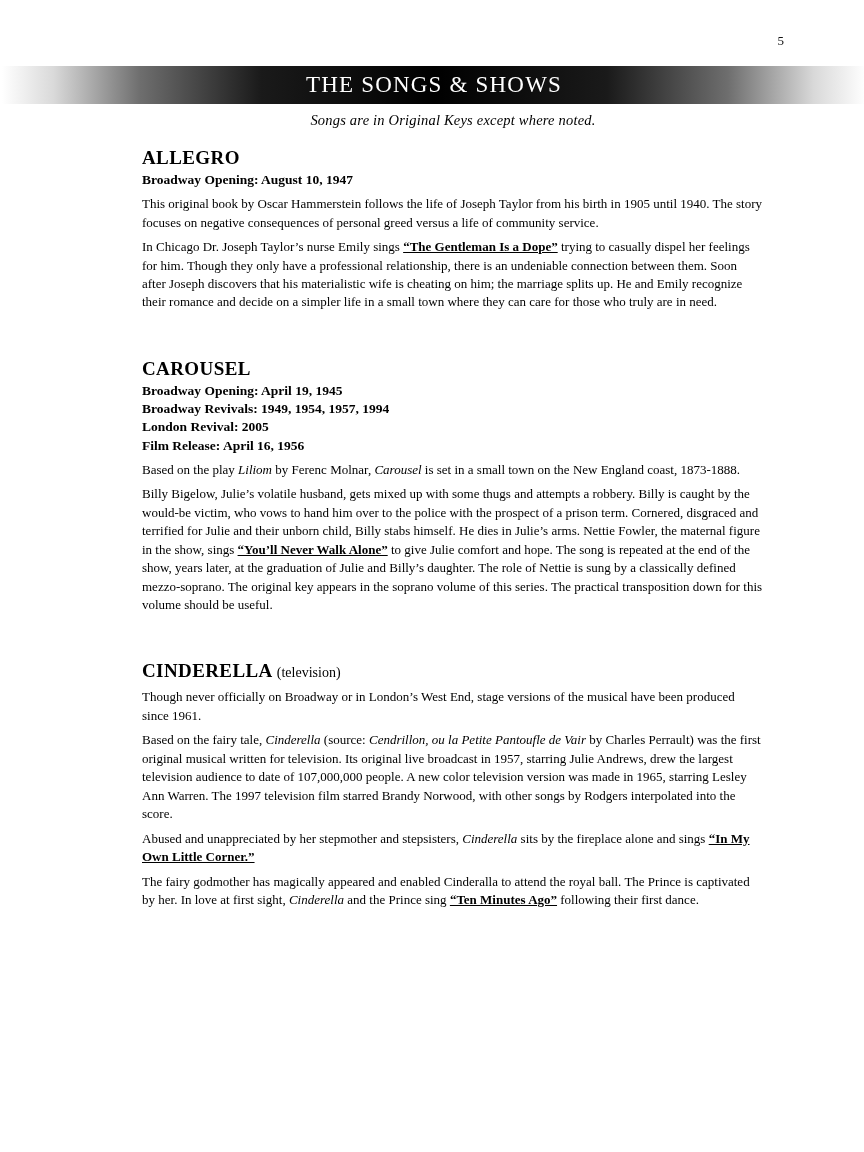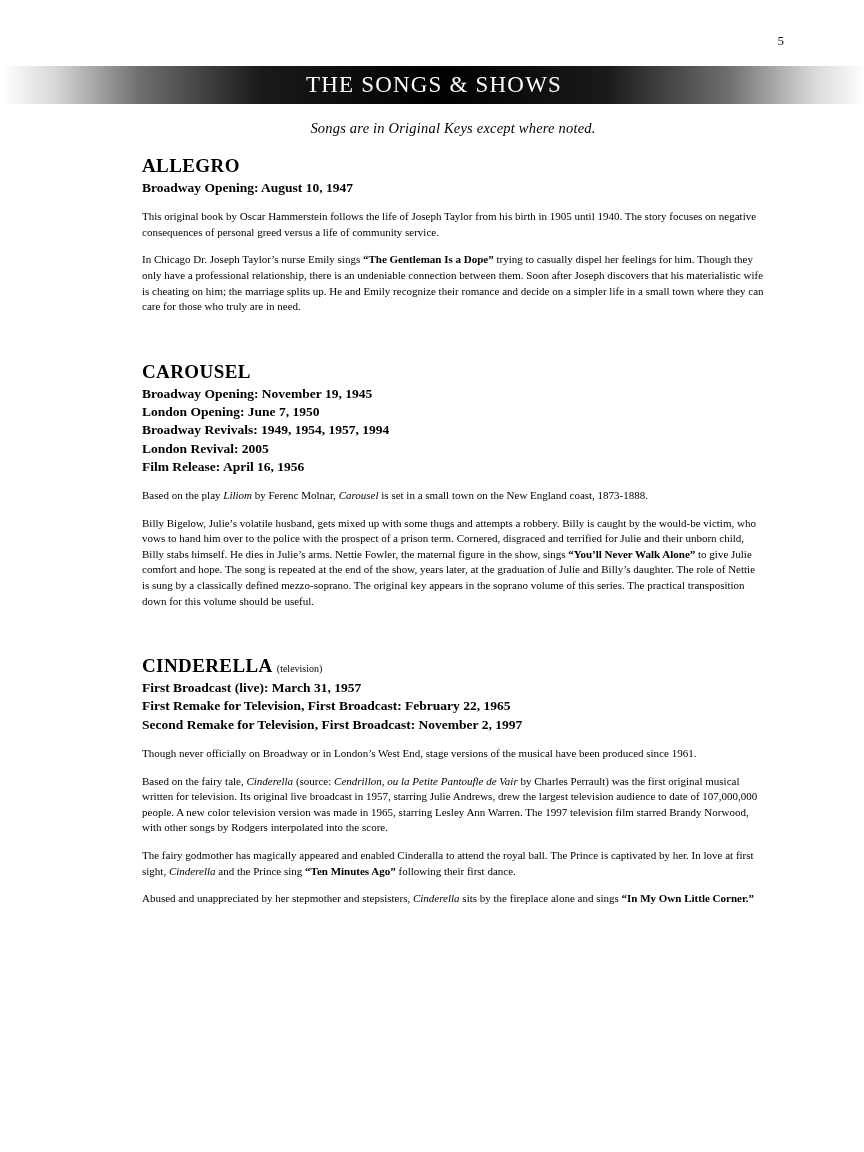--- a/index.html
+++ b/index.html
@@ -50,58 +50,58 @@
   }
   .banner-title {
     color: #ffffff;
     font-size: 23px;
     letter-spacing: 1.2px;
     font-family: "Liberation Serif", serif;
     white-space: nowrap;
   }
   .content {
     position: absolute;
-    top: 120px;
+    top: 112px;
     left: 142px;
     width: 622px;
   }
   .subtitle {
     text-align: center;
     font-style: italic;
     font-size: 14.5px;
     margin: 0 0 18px 0;
     letter-spacing: 0.2px;
   }
   .show {
     margin-bottom: 34px;
   }
   .show-title {
     font-size: 19px;
     font-weight: bold;
     letter-spacing: 0.4px;
     margin: 16px 0 2px 0;
   }
   .show-title .qualifier {
-    font-size: 10px;
+    font-size: 14px;
     font-weight: normal;
     letter-spacing: 0;
   }
   .fact {
     font-size: 13.5px;
     font-weight: bold;
     line-height: 1.35;
     margin: 0;
   }
   .para {
-    font-size: 11px;
+    font-size: 13px;
     line-height: 1.42;
-    margin: 12px 0 0 0;
+    margin: 6px 0 0 0;
     text-align: left;
   }
-  .para b { font-weight: bold; }
+  .para b { font-weight: bold; text-decoration: underline; }
   .para i { }
   .facts-block { margin-top: 2px; }
   .gap-lg { margin-bottom: 46px; }
 </style>
 </head>
 <body>
 
 <div class="page">
 
   <div class="page-number">5</div>
@@ -123,40 +123,34 @@
       </div>
       <p class="para">This original book by Oscar Hammerstein follows the life of Joseph Taylor from his birth in 1905 until 1940. The story focuses on negative consequences of personal greed versus a life of community service.</p>
       <p class="para">In Chicago Dr. Joseph Taylor’s nurse Emily sings <b>“The Gentleman Is a Dope”</b> trying to casually dispel her feelings for him. Though they only have a professional relationship, there is an undeniable connection between them. Soon after Joseph discovers that his materialistic wife is cheating on him; the marriage splits up. He and Emily recognize their romance and decide on a simpler life in a small town where they can care for those who truly are in need.</p>
     </div>
 
     <div class="show gap-lg">
       <h2 class="show-title">
         <span>CAROUSEL</span>
       </h2>
       <div class="facts-block">
-        <p class="fact">Broadway Opening: November 19, 1945</p>
-        <p class="fact">London Opening: June 7, 1950</p>
+        <p class="fact">Broadway Opening: April 19, 1945</p>
         <p class="fact">Broadway Revivals: 1949, 1954, 1957, 1994</p>
         <p class="fact">London Revival: 2005</p>
         <p class="fact">Film Release: April 16, 1956</p>
       </div>
       <p class="para">Based on the play <i>Liliom</i> by Ferenc Molnar, <i>Carousel</i> is set in a small town on the New England coast, 1873-1888.</p>
       <p class="para">Billy Bigelow, Julie’s volatile husband, gets mixed up with some thugs and attempts a robbery. Billy is caught by the would-be victim, who vows to hand him over to the police with the prospect of a prison term. Cornered, disgraced and terrified for Julie and their unborn child, Billy stabs himself. He dies in Julie’s arms. Nettie Fowler, the maternal figure in the show, sings <b>“You’ll Never Walk Alone”</b> to give Julie comfort and hope. The song is repeated at the end of the show, years later, at the graduation of Julie and Billy’s daughter. The role of Nettie is sung by a classically defined mezzo-soprano. The original key appears in the soprano volume of this series. The practical transposition down for this volume should be useful.</p>
     </div>
 
     <div class="show">
       <h2 class="show-title">
         <span>CINDERELLA</span>
         <span class="qualifier">(television)</span>
       </h2>
-      <div class="facts-block">
-        <p class="fact">First Broadcast (live): March 31, 1957</p>
-        <p class="fact">First Remake for Television, First Broadcast: February 22, 1965</p>
-        <p class="fact">Second Remake for Television, First Broadcast: November 2, 1997</p>
-      </div>
       <p class="para">Though never officially on Broadway or in London’s West End, stage versions of the musical have been produced since 1961.</p>
       <p class="para">Based on the fairy tale, <i>Cinderella</i> (source: <i>Cendrillon, ou la Petite Pantoufle de Vair</i> by Charles Perrault) was the first original musical written for television. Its original live broadcast in 1957, starring Julie Andrews, drew the largest television audience to date of 107,000,000 people. A new color television version was made in 1965, starring Lesley Ann Warren. The 1997 television film starred Brandy Norwood, with other songs by Rodgers interpolated into the score.</p>
+      <p class="para">Abused and unappreciated by her stepmother and stepsisters, <i>Cinderella</i> sits by the fireplace alone and sings <b>“In My Own Little Corner.”</b></p>
       <p class="para">The fairy godmother has magically appeared and enabled Cinderalla to attend the royal ball. The Prince is captivated by her. In love at first sight, <i>Cinderella</i> and the Prince sing <b>“Ten Minutes Ago”</b> following their first dance.</p>
-      <p class="para">Abused and unappreciated by her stepmother and stepsisters, <i>Cinderella</i> sits by the fireplace alone and sings <b>“In My Own Little Corner.”</b></p>
     </div>
 
   </div>
 </div>
 
 </body></html>

